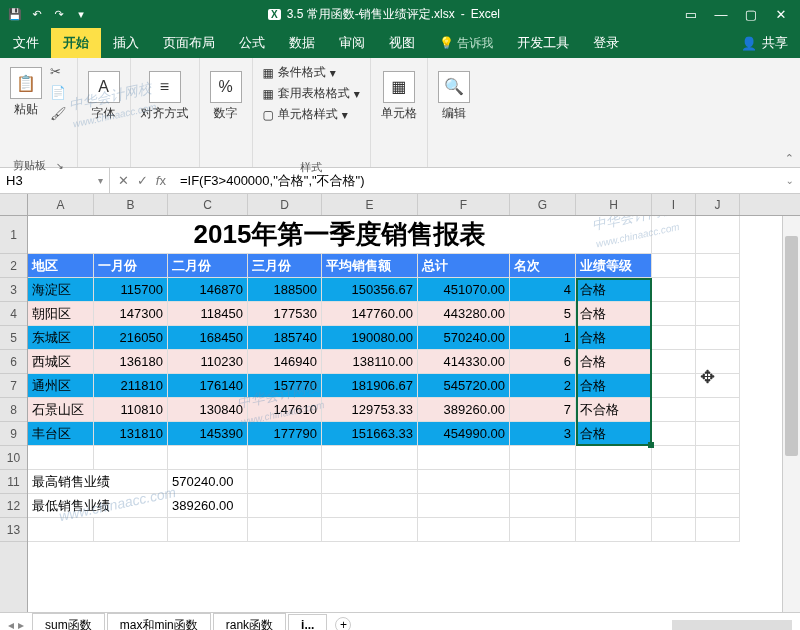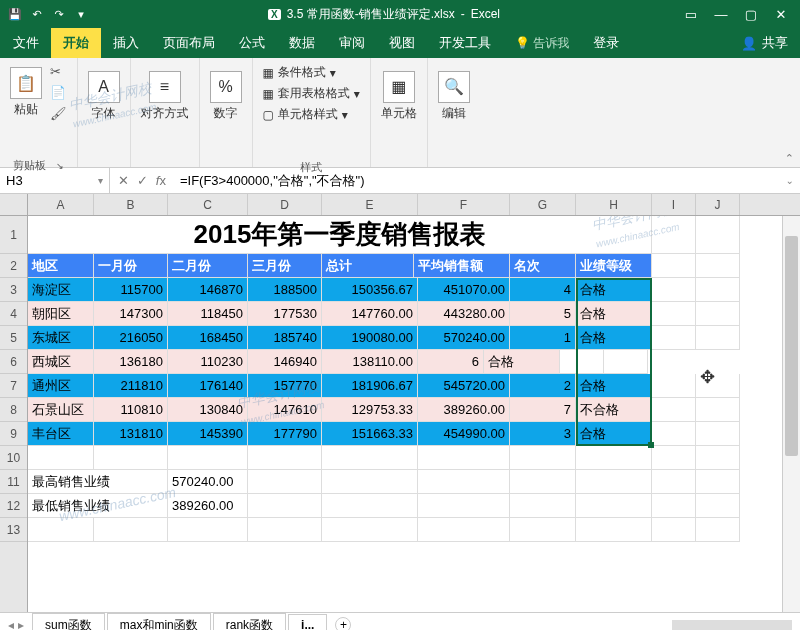--- a/index.html
+++ b/index.html
@@ -98,22 +98,22 @@
 
 <div class="tabs">
   <div class="tab">文件</div>
   <div class="tab active">开始</div>
   <div class="tab">插入</div>
   <div class="tab">页面布局</div>
   <div class="tab">公式</div>
   <div class="tab">数据</div>
   <div class="tab">审阅</div>
   <div class="tab">视图</div>
+  <div class="tab tell">💡 <span>告诉我</span></div>
   <div class="tab">开发工具</div>
-  <div class="tab tell">💡 <span>告诉我</span></div>
   <div class="tab">登录</div>
   <div class="tab right">
       <span>👤</span>
       <span>共享</span>
     </div>
 </div>
 
 <div class="ribbon">
   <div class="ribbon-group">
     <div class="ribbon-main">
@@ -246,22 +246,22 @@
           <div class="gcell title-cell" style="width:624px">2015年第一季度销售报表</div>
           <div class="gcell cI"></div>
           <div class="gcell cJ"></div>
         </div>
 
       <div class="grow">
         <div class="gcell hdr cA">地区</div>
           <div class="gcell hdr cB">一月份</div>
           <div class="gcell hdr cC">二月份</div>
           <div class="gcell hdr cD">三月份</div>
+          <div class="gcell hdr cE">平均销售额</div>
           <div class="gcell hdr cF">总计</div>
-          <div class="gcell hdr cE">平均销售额</div>
           <div class="gcell hdr cG">名次</div>
           <div class="gcell hdr cH">业绩等级</div>
           <div class="gcell cI"></div>
           <div class="gcell cJ"></div>
       </div>
 
       <div class="grow">
           <div class="gcell zebra0 cA">海淀区</div>
           <div class="gcell zebra0 num cB">115700</div>
           <div class="gcell zebra0 num cC">146870</div>
@@ -296,20 +296,21 @@
           <div class="gcell zebra0 cH">合格</div>
           <div class="gcell cI"></div>
           <div class="gcell cJ"></div>
         </div>
       <div class="grow">
           <div class="gcell zebra1 cA">西城区</div>
           <div class="gcell zebra1 num cB">136180</div>
           <div class="gcell zebra1 num cC">110230</div>
           <div class="gcell zebra1 num cD">146940</div>
           <div class="gcell zebra1 num cE">138110.00</div>
+          <div class="gcell zebra1 num cF">414330.00</div>
           <div class="gcell zebra1 num cG">6</div>
           <div class="gcell zebra1 cH">合格</div>
           <div class="gcell cI"></div>
           <div class="gcell cJ"></div>
         </div>
       <div class="grow">
           <div class="gcell zebra0 cA">通州区</div>
           <div class="gcell zebra0 num cB">211810</div>
           <div class="gcell zebra0 num cC">176140</div>
           <div class="gcell zebra0 num cD">157770</div>

